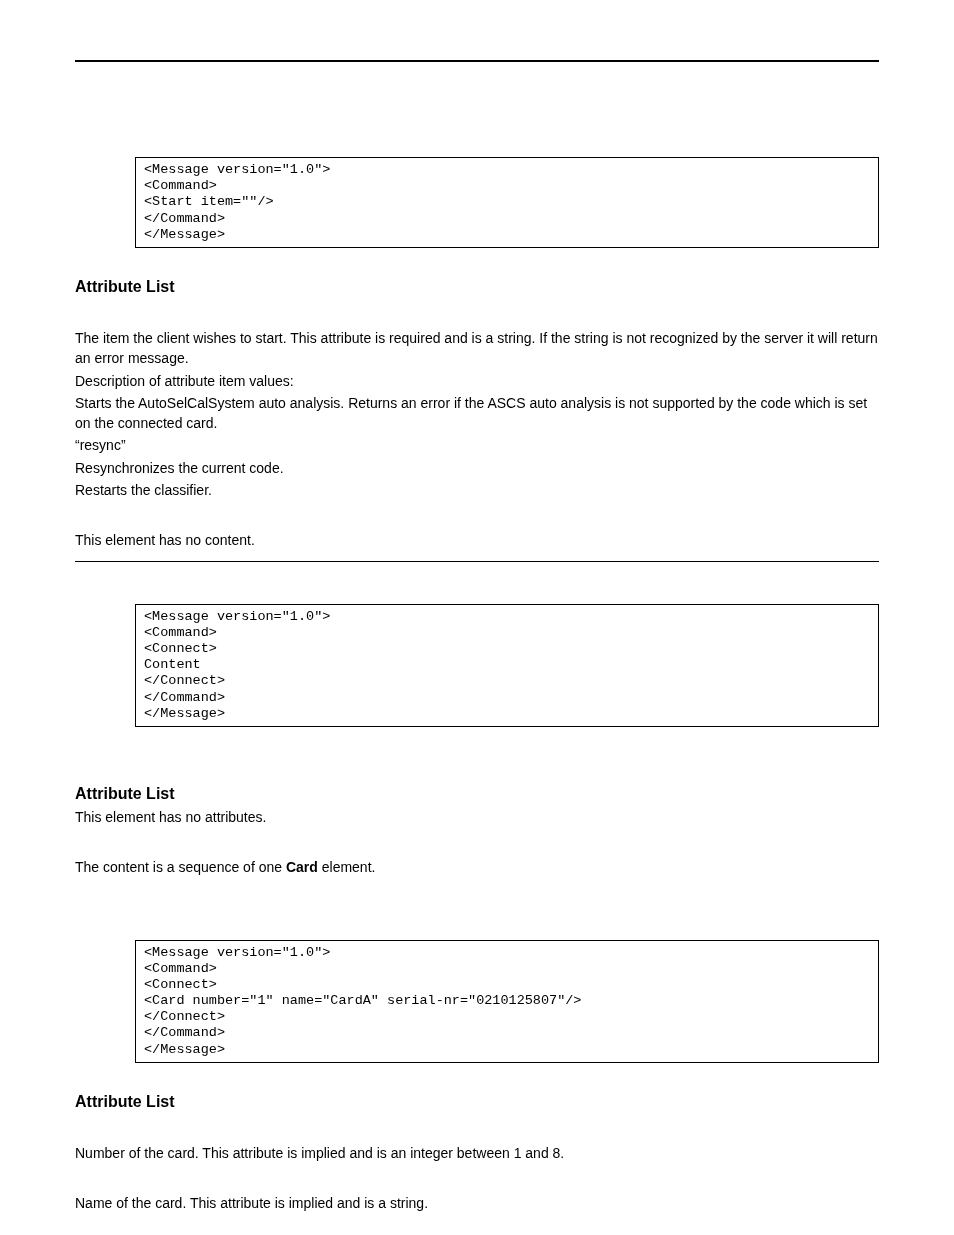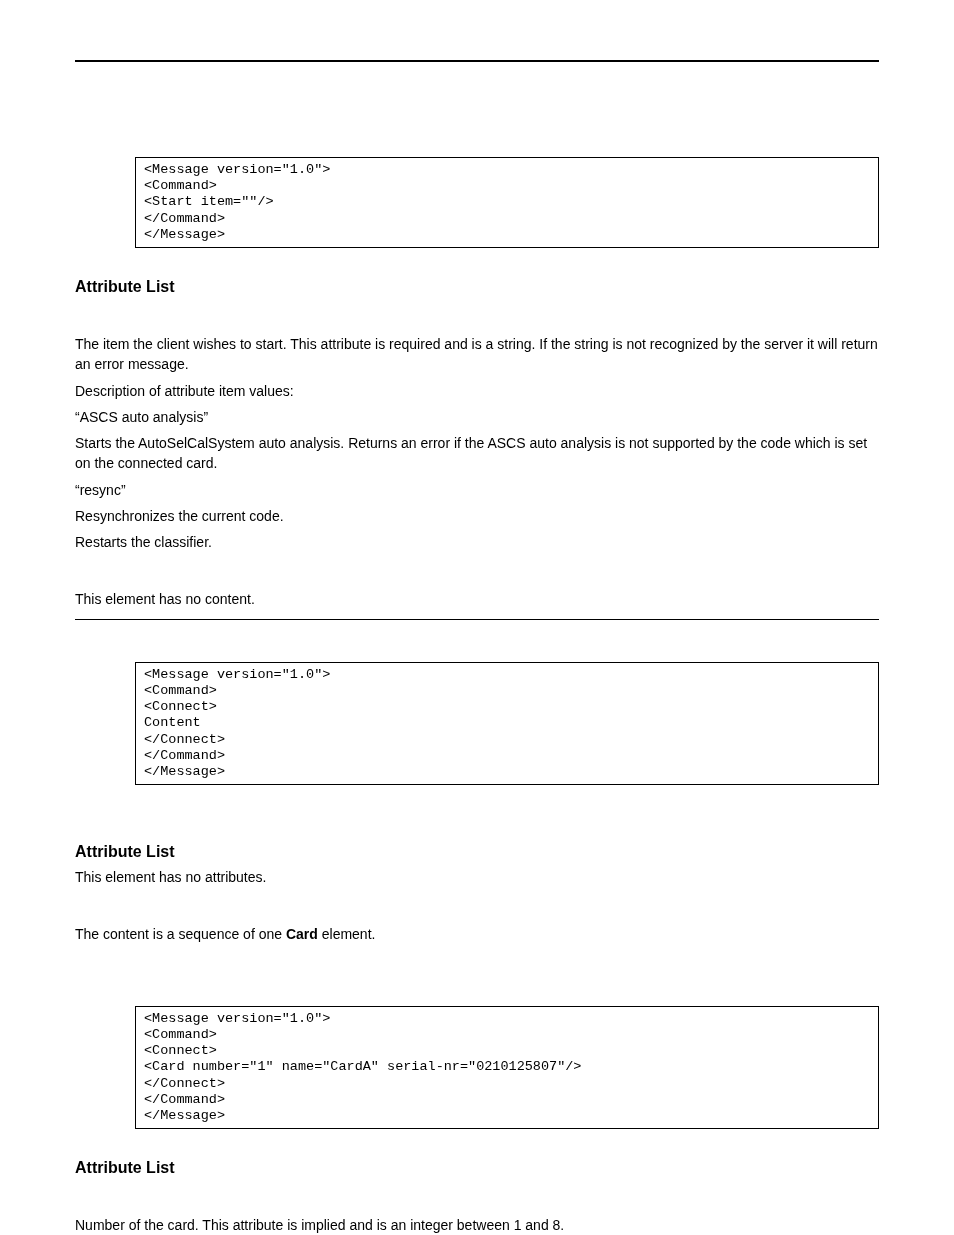--- a/index.html
+++ b/index.html
@@ -29,21 +29,21 @@
     white-space: pre;
     margin-bottom: 30px;
   }
   .heading-bold {
     font-weight: bold;
     font-size: 16px;
     margin-top: 10px;
     margin-bottom: 4px;
   }
   p {
-    margin: 6px 0 2px 0;
+    margin: 0 0 2px 0;
     line-height: 1.45;
   }
   .gap-small { height: 18px; }
   .gap-med   { height: 28px; }
   .gap-large { height: 42px; }
   .hr-thin {
     border: none;
     border-top: 1px solid #000;
     margin: 10px 0 0 0;
   }
@@ -59,21 +59,20 @@
   <div class="code-block">&lt;Message version="1.0"&gt;
 &lt;Command&gt;
 &lt;Start item=""/&gt;
 &lt;/Command&gt;
 &lt;/Message&gt;</div>
 
   <div class="heading-bold">Attribute List</div>
   <div class="gap-med"></div>
   <p>The item the client wishes to start. This attribute is required and is a string. If the string is not recognized by the server it will return an error message.</p>
   <p>Description of attribute item values:</p>
-  <p>“ASCS auto analysis”</p>
   <p>Starts the AutoSelCalSystem auto analysis. Returns an error if the ASCS auto analysis is not supported by the code which is set on the connected card.</p>
   <p>“resync”</p>
   <p>Resynchronizes the current code.</p>
   <p>Restarts the classifier.</p>
   <div class="gap-med"></div>
   <p>This element has no content.</p>
   <hr class="hr-thin">
 
   <div class="gap-large"></div>
 

